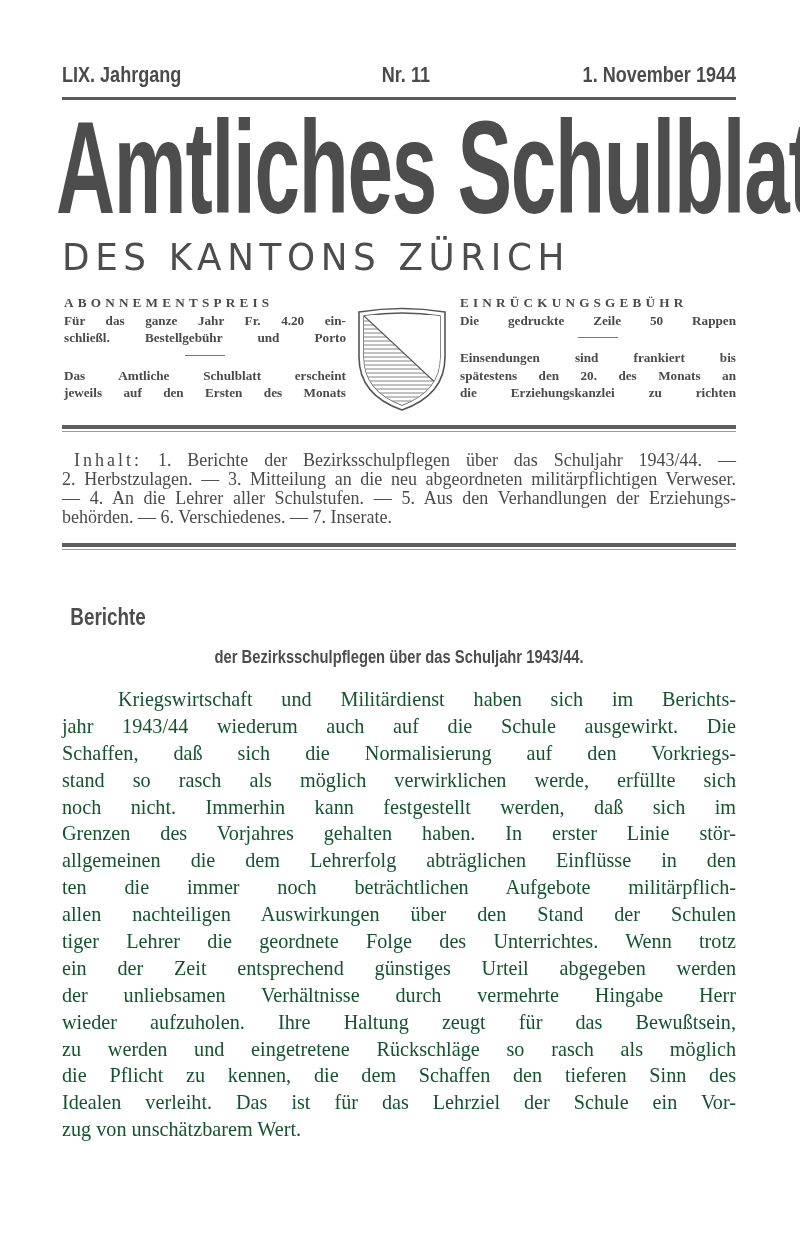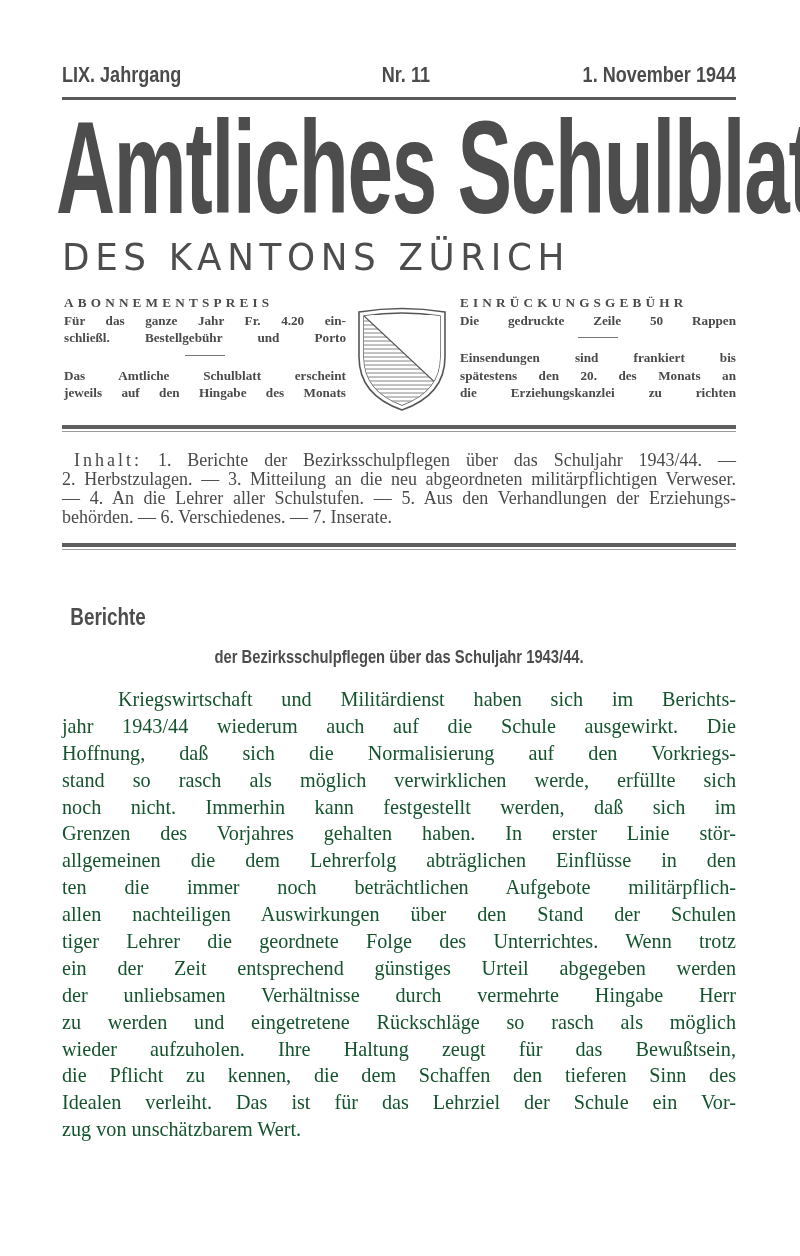--- a/index.html
+++ b/index.html
@@ -101,21 +101,21 @@
 
   <div class="title">Amtliches Schulblatt</div>
   <div class="subtitle">DES KANTONS ZÜRICH</div>
 
   <div class="info-col info-left">
     <span class="spaced">ABONNEMENTSPREIS</span>
     <span class="info-line">Für das ganze Jahr Fr. 4.20 ein-</span>
     <span class="info-line">schließl. Bestellgebühr und Porto</span>
     <div class="small-rule"></div>
     <span class="info-line">Das Amtliche Schulblatt erscheint</span>
-    <span class="info-line">jeweils auf den Hingabe des Monats</span>
+    <span class="info-line">jeweils auf den Ersten des Monats</span>
   </div>
 
   <svg class="shield" viewBox="0 0 94 104">
     <defs>
       <clipPath id="inner">
         <path d="M9 9 Q47 3 85 9 L85 50 Q85 84 47 98 Q9 84 9 50 Z"></path>
       </clipPath>
     </defs>
     <path d="M4 5 Q47 -2 90 5 L90 50 Q90 88 47 103 Q4 88 4 50 Z" fill="none" stroke="#555" stroke-width="1.6"></path>
     <path d="M9 9 Q47 3 85 9 L85 50 Q85 84 47 98 Q9 84 9 50 Z" fill="none" stroke="#555" stroke-width="1.4"></path>
@@ -174,30 +174,30 @@
     <div class="thick"></div>
       <div class="thin"></div>
   </div>
 
   <div class="article-title1"><span>Berichte</span></div>
   <div class="article-title2"><span>der Bezirksschulpflegen über das Schuljahr 1943/44.</span></div>
 
   <div class="body-text">
     <span class="body-line first">Kriegswirtschaft und Militärdienst haben sich im Berichts-</span>
     <span class="body-line">jahr 1943/44 wiederum auch auf die Schule ausgewirkt. Die</span>
-    <span class="body-line">Hoffnung, daß sich die Normalisierung auf den Vorkriegs-</span>
+    <span class="body-line">Schaffen, daß sich die Normalisierung auf den Vorkriegs-</span>
     <span class="body-line">stand so rasch als möglich verwirklichen werde, erfüllte sich</span>
     <span class="body-line">noch nicht. Immerhin kann festgestellt werden, daß sich im</span>
     <span class="body-line">Grenzen des Vorjahres gehalten haben. In erster Linie stör-</span>
     <span class="body-line">allgemeinen die dem Lehrerfolg abträglichen Einflüsse in den</span>
     <span class="body-line">ten die immer noch beträchtlichen Aufgebote militärpflich-</span>
     <span class="body-line">allen nachteiligen Auswirkungen über den Stand der Schulen</span>
     <span class="body-line">tiger Lehrer die geordnete Folge des Unterrichtes. Wenn trotz</span>
     <span class="body-line">ein der Zeit entsprechend günstiges Urteil abgegeben werden</span>
     <span class="body-line">der unliebsamen Verhältnisse durch vermehrte Hingabe Herr</span>
+    <span class="body-line">wieder aufzuholen. Ihre Haltung zeugt für das Bewußtsein,</span>
     <span class="body-line">zu werden und eingetretene Rückschläge so rasch als möglich</span>
-    <span class="body-line">wieder aufzuholen. Ihre Haltung zeugt für das Bewußtsein,</span>
     <span class="body-line">die Pflicht zu kennen, die dem Schaffen den tieferen Sinn des</span>
     <span class="body-line">Idealen verleiht. Das ist für das Lehrziel der Schule ein Vor-</span>
     <span class="body-line last">zug von unschätzbarem Wert.</span>
   </div>
 
 </div>
 
 </body></html>

